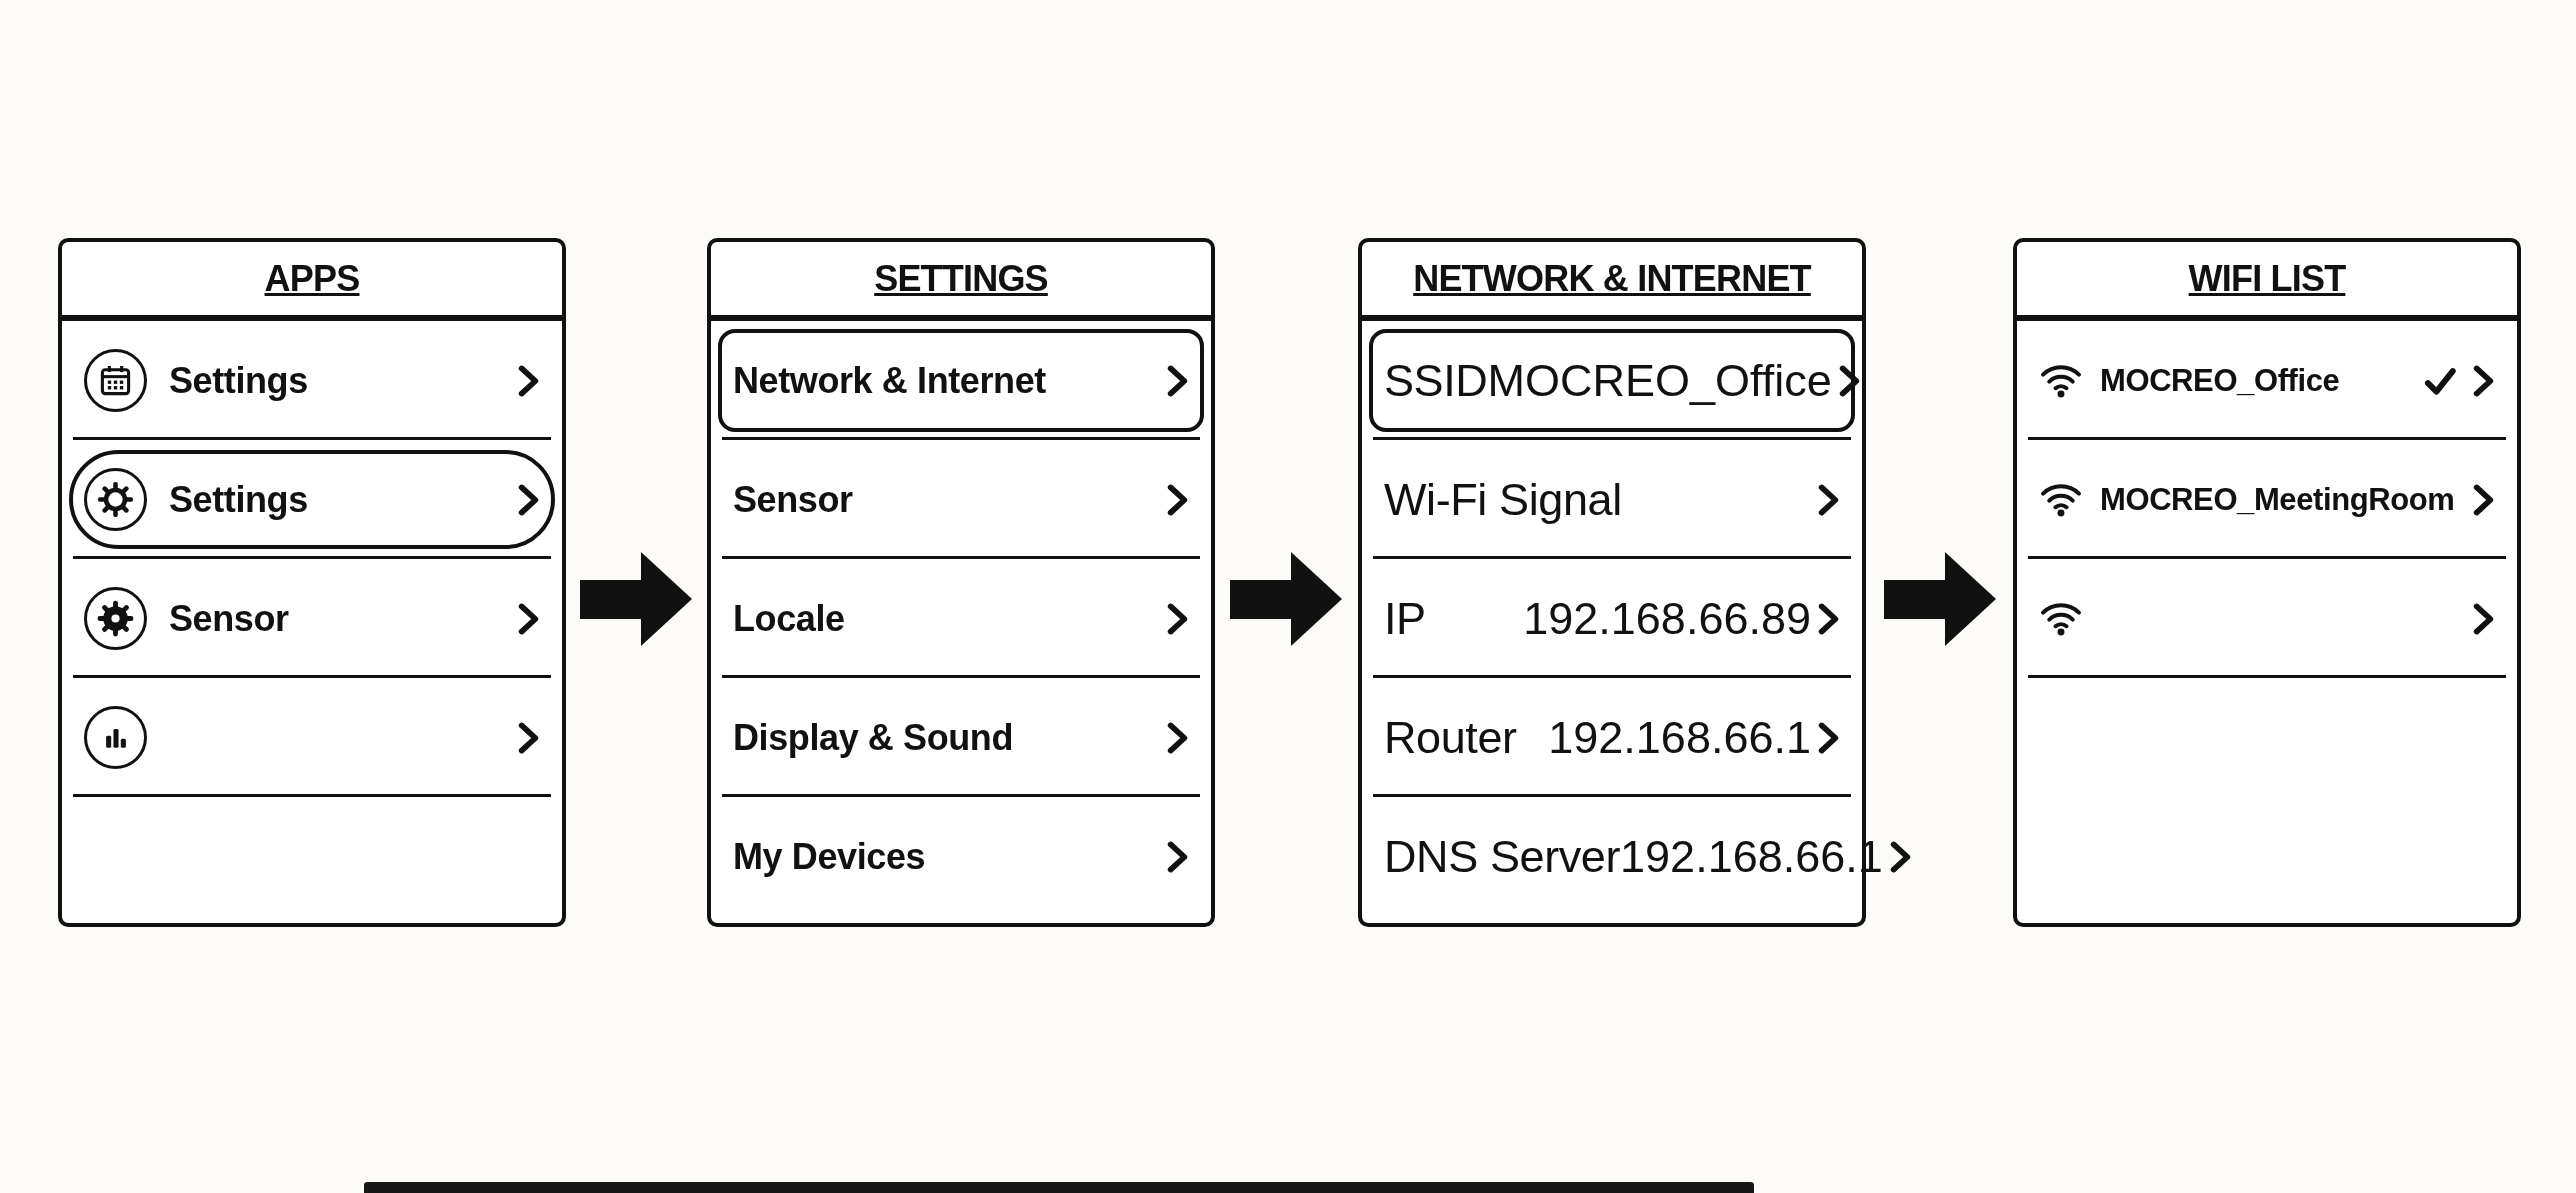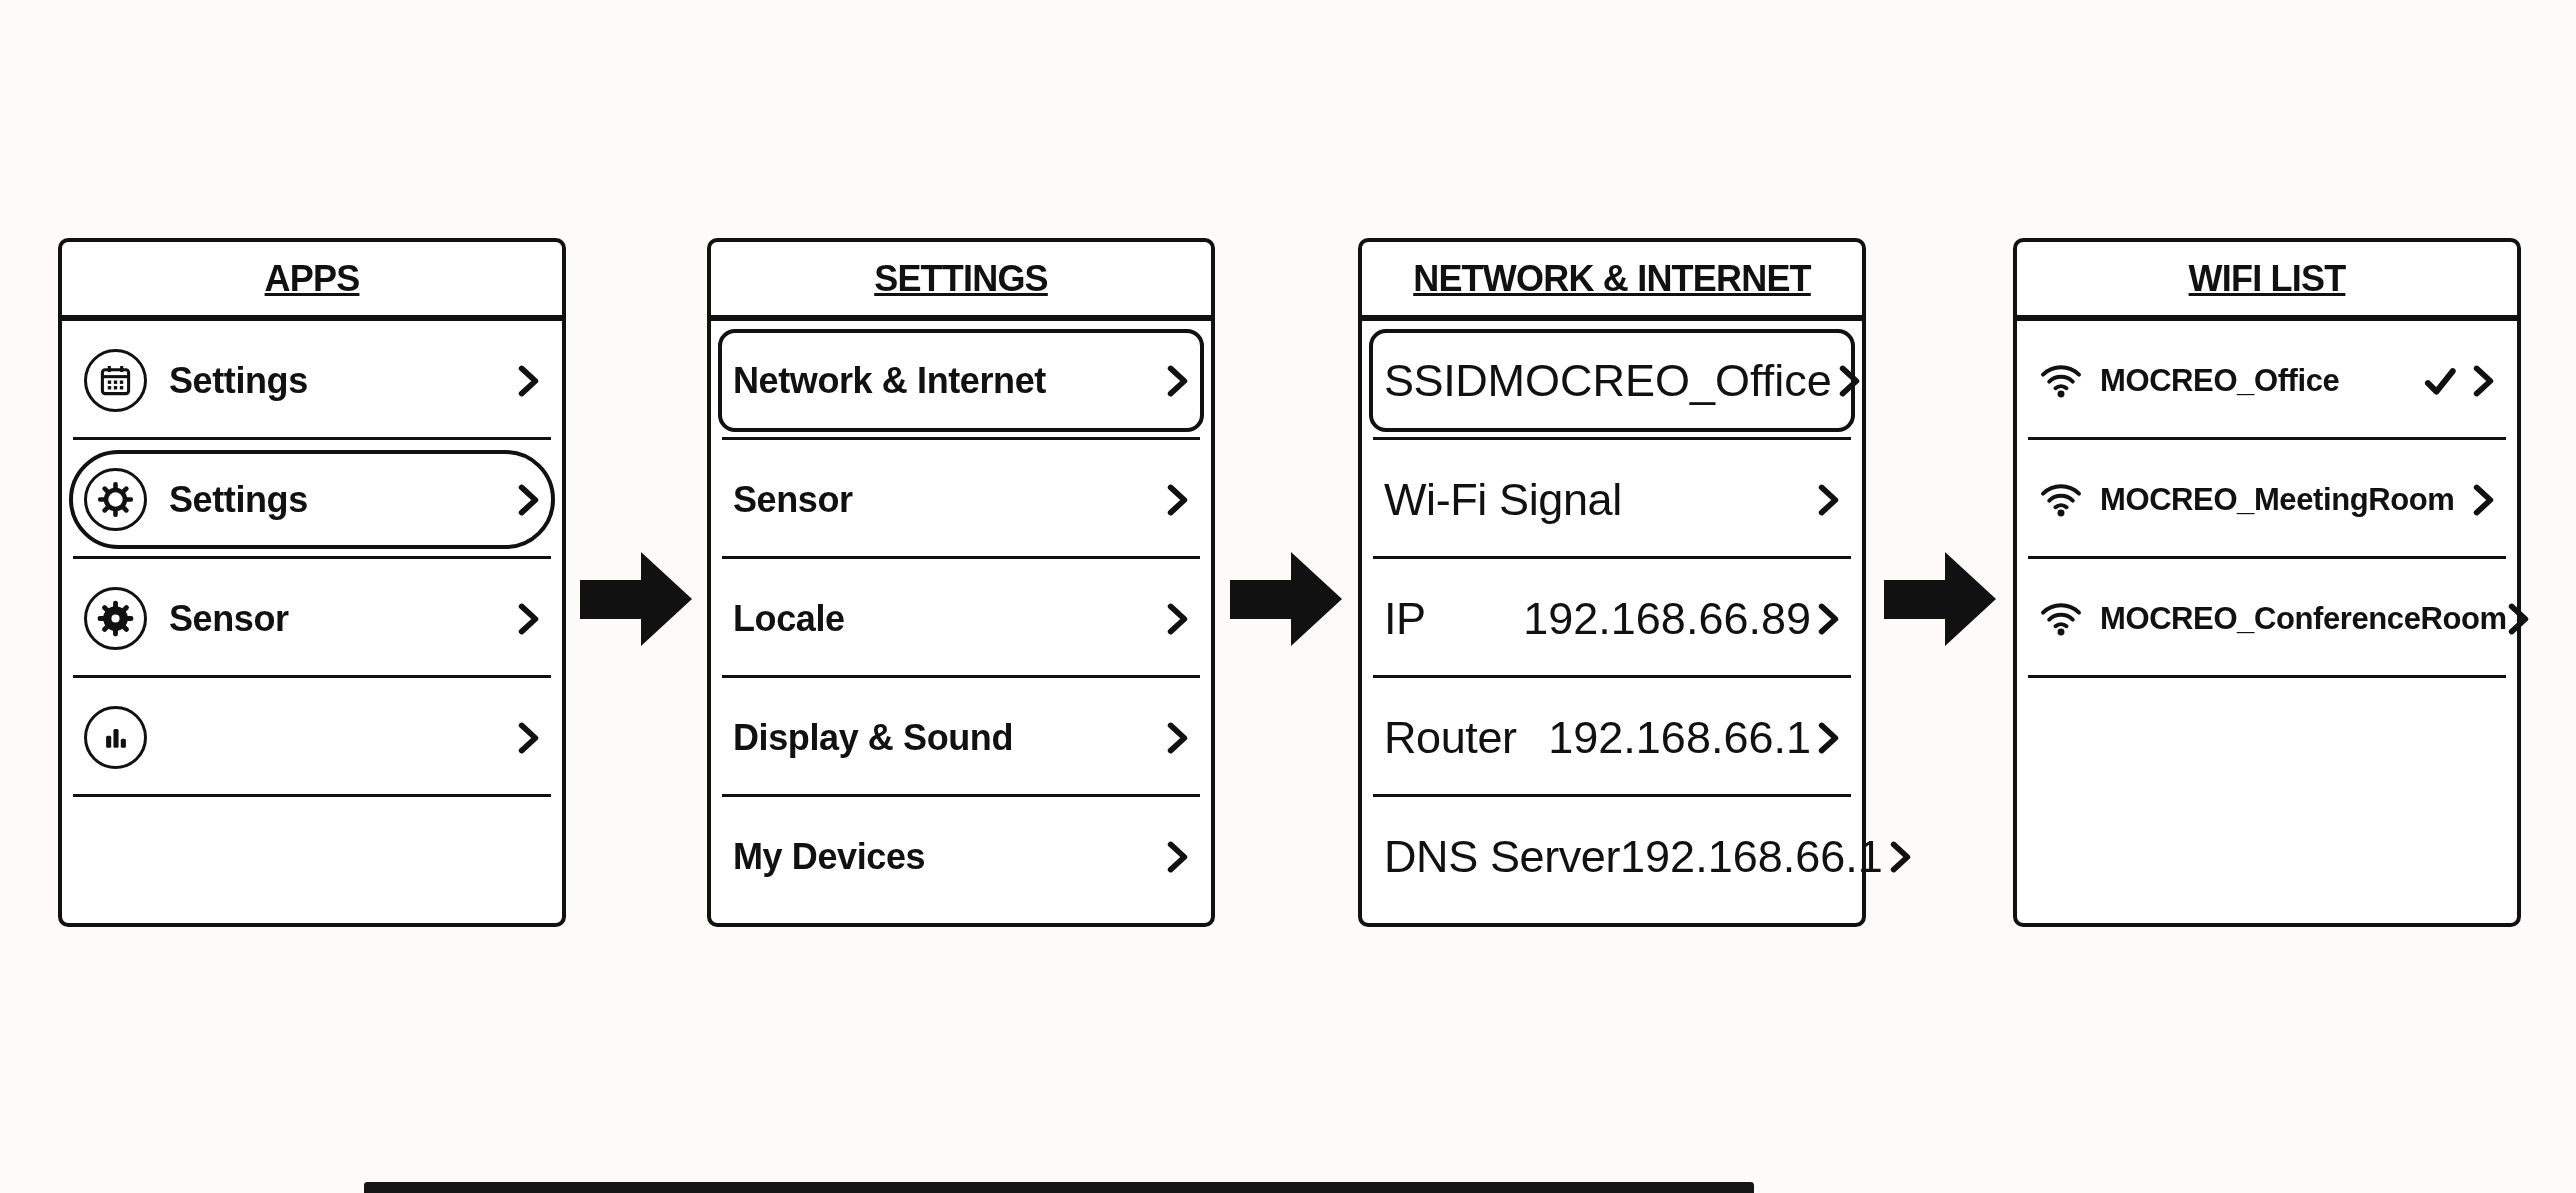--- a/index.html
+++ b/index.html
@@ -335,21 +335,20 @@
     <span class="net-icon">
       <svg viewBox="0 0 24 20" width="44" height="37">
         <g fill="none" stroke="#111" stroke-width="2.2" stroke-linecap="round">
           <path d="M2.2 6.8 a14 14 0 0 1 19.6 0"></path>
           <path d="M5.6 10.6 a9.2 9.2 0 0 1 12.8 0"></path>
           <path d="M9 14.2 a4.6 4.6 0 0 1 6 0"></path>
         </g>
         <circle cx="12" cy="17.4" r="1.9" fill="#111"></circle>
       </svg>
     </span>
-    <span class="label">MOCREO_ConferenceRoom</span>
     <span class="chev">
       <svg viewBox="0 0 20 28" width="23" height="32">
           <path d="M4 3 L16 14 L4 25" fill="none" stroke="#111" stroke-width="5" stroke-linejoin="round" stroke-linecap="round"></path>
         </svg>
     </span>
   </div>
 
 </section>
 
 <div class="bottom-bar"></div>

